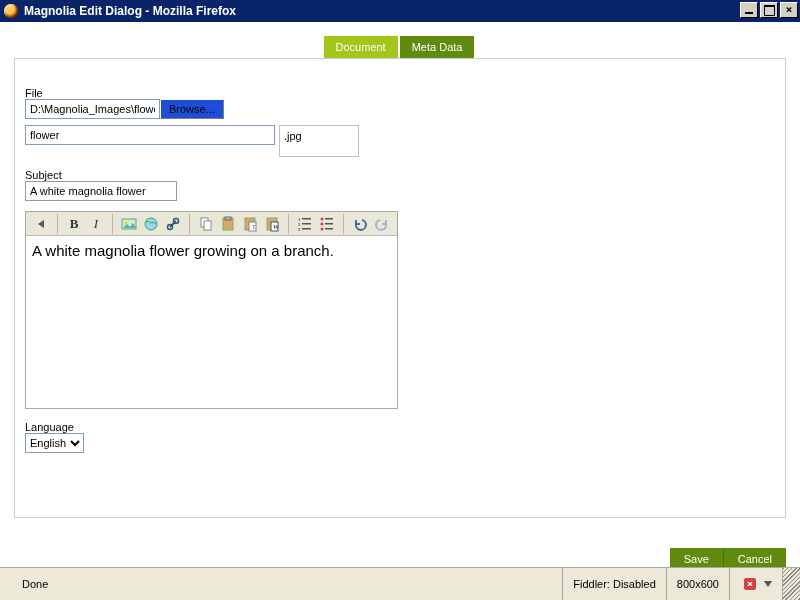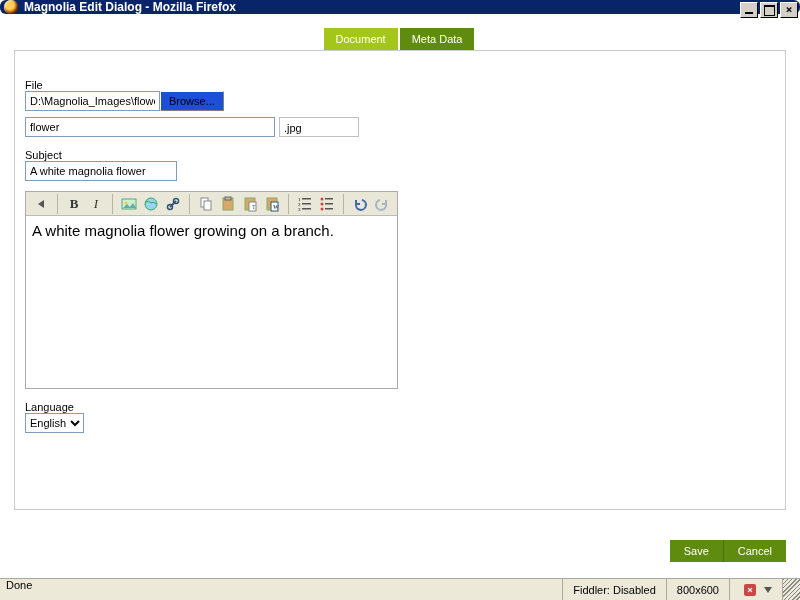--- a/index.html
+++ b/index.html
@@ -1,18 +1,18 @@
 <!DOCTYPE html>
 <html><head>
 <meta charset="utf-8">
 <style>
   * { box-sizing: border-box; margin: 0; padding: 0; }
   html, body { width: 800px; height: 600px; font-family: Tahoma, Arial, sans-serif; font-size: 11px; overflow: hidden; background: #fff; }
   
-  .titlebar { height: 14px; background: linear-gradient(#0a246a,#0a246a); color: #fff; display: flex; align-items: center; padding: 0 2px 0 4px; position: relative; border-radius: 6px; }
+  .titlebar { height: 22px; background: linear-gradient(#0a246a,#0a246a); color: #fff; display: flex; align-items: center; padding: 0 2px 0 4px; position: relative; }
   .titlebar .ff-icon { width: 14px; height: 14px; border-radius: 7px; background: radial-gradient(circle at 40% 35%, #ffcf5a 0 35%, #e07a10 55%, #6a2f00 100%); box-shadow: inset -1px -1px 2px #4a1f00, inset 1px 1px 1px #ffe9a8; margin-right: 6px; }
   .titlebar .title { font-weight: bold; font-size: 12px; }
   .winbtns { position: absolute; right: 2px; top: 2px; display: flex; gap: 2px; }
   .winbtn { width: 18px; height: 16px; background: #d4d0c8; border: 1px solid #000; border-top-color:#fff; border-left-color:#fff; font-family: monospace; font-size: 10px; line-height: 12px; text-align: center; color:#000; }
   .winbtn.max::before { content:''; display:block; margin:2px auto 0; width:9px; height:8px; border:1px solid #000; border-top-width:2px; }
   .winbtn.min::before { content:''; display:block; margin:9px auto 0; width:8px; height:2px; background:#000; }
   .winbtn.close { font-weight:bold; font-size:11px; line-height:13px; }
   
   .dialog { position: relative; margin: 14px; height: 556px; }
   .tabs { display: flex; justify-content: center; }
@@ -22,39 +22,39 @@
   .panel { border: 1px solid #ccc; height: 460px; padding: 26px 20px 10px 10px; background:#fff; }
   .row { display: flex; margin-bottom: 10px; align-items: flex-start; flex-direction: column; }
   .row label.field-label { width: 190px; padding-top: 2px; color: #000; font-size: 11px; }
   .row .field-body { flex: 1; }
   .file-path-row { display: flex; gap: 0; }
   input[type=text], .textfield { height: 20px; border: 1px solid #7f9db9; padding: 0 4px; font-family: Tahoma, Arial, sans-serif; font-size: 11px; background:#fff; }
   .path-input { width: 135px; }
   .browse-btn { height: 20px; padding: 0 8px; background: #1d4ed8; border: 1px solid #7f7f7f; border-top-color:#fff; border-left-color:#fff; font-size:11px; }
   .filename-row { display:flex; gap:4px; margin-top:6px; }
   .filename-input { width: 250px; }
-  .ext-span { height:20px; line-height:20px; padding: 0 4px; border:1px solid #c0c0c0; background:#fff; min-width:80px; }
+  .ext-span { height:32px; line-height:20px; padding: 0 4px; border:1px solid #c0c0c0; background:#fff; min-width:80px; }
   .subject-input { width: 100%; }
   
   .rte { border: 1px solid #aaa; }
   .rte-toolbar { height: 24px; background: #e9e8d8; border-bottom: 1px solid #bbb; display:flex; align-items:center; padding:0 4px; gap:0; }
   .rte-toolbar .sep { width:1px; height:20px; background:#b8b6a0; margin:0 5px; }
   .rte-toolbar .tb { width:20px; height:20px; display:flex; align-items:center; justify-content:center; font-family: Georgia, serif; font-size:13px; color:#333; margin:0 1px; }
   .tb.bold { font-weight:bold; }
   .tb.italic { font-style:italic; }
   .tb svg { width:16px; height:16px; }
   .rte-area { width:100%; height:170px; border:0; padding:6px; font-family: Tahoma, Arial, sans-serif; font-size:15px; resize:none; }
   
   .lang-select { width:100%; height:20px; border:1px solid #7f9db9; background:#fff; font-size:11px; font-family: Tahoma, Arial, sans-serif; }
   
   .dialog-actions { position:absolute; right:0; bottom:22px; display:flex; }
   .act-btn { background:#5f8c0f; color:#fff; height:22px; padding:0 14px; border:none; font-size:11px; border-right:1px solid #4a6e0b;text-align:center; }
   .act-btn:last-child { border-right:none; }
   
-  .statusbar { position: absolute; bottom:0; left:0; right:0; height:22px; background:#ece9d8; border-top:1px solid #aca899; display:flex; align-items:flex-start; font-size:11px; color:#000; }
+  .statusbar { position: absolute; bottom:0; left:0; right:0; height:33px; background:#ece9d8; border-top:1px solid #aca899; display:flex; align-items:center; font-size:11px; color:#000;padding-left:16px; }
   .statusbar .sb-left { flex:1; padding-left:6px; }
   .statusbar .sb-cell { border-left:1px solid #aca899; height:100%; display:flex; align-items:center; padding:0 10px; }
   .statusbar .grip { width:18px; height:100%; background: repeating-linear-gradient(135deg,#888 0 1px,transparent 1px 3px); border-left:1px solid #aca899; }
   .adblock-ic { width:12px; height:12px; border-radius:2px; background:#c44; position:relative; margin:0 4px; }
   .adblock-ic::after { content:''; position:absolute; inset:3px; background:#fff; clip-path: polygon(40% 0,60% 0,60% 40%,100% 40%,100% 60%,60% 60%,60% 100%,40% 100%,40% 60%,0 60%,0 40%,40% 40%); transform:rotate(45deg); }
   .tri { width:0; height:0; border-left:4px solid transparent; border-right:4px solid transparent; border-top:6px solid #555; margin-left:4px; }
 </style>
 </head>
 <body>
 

